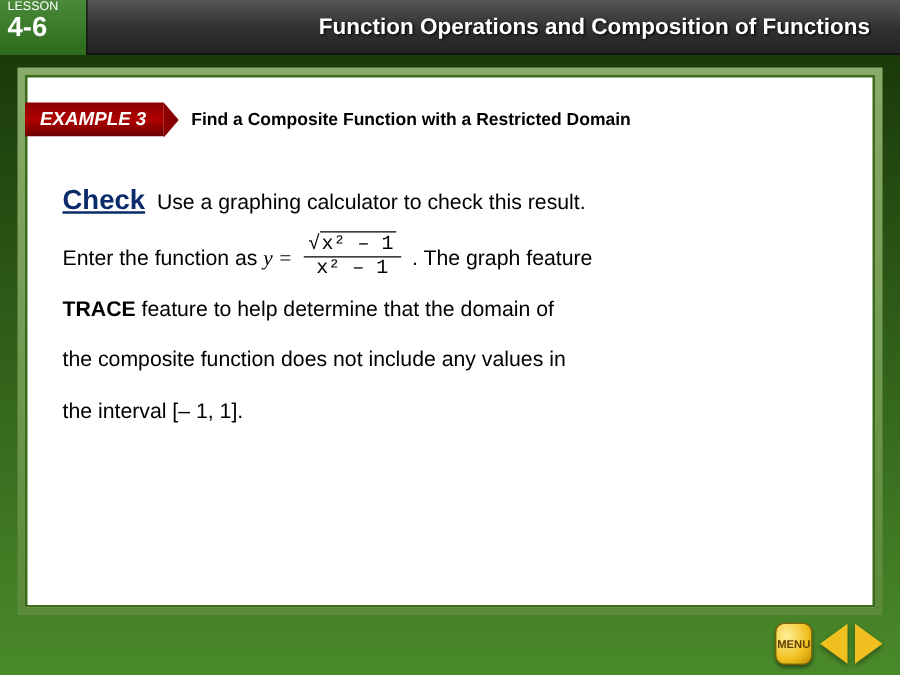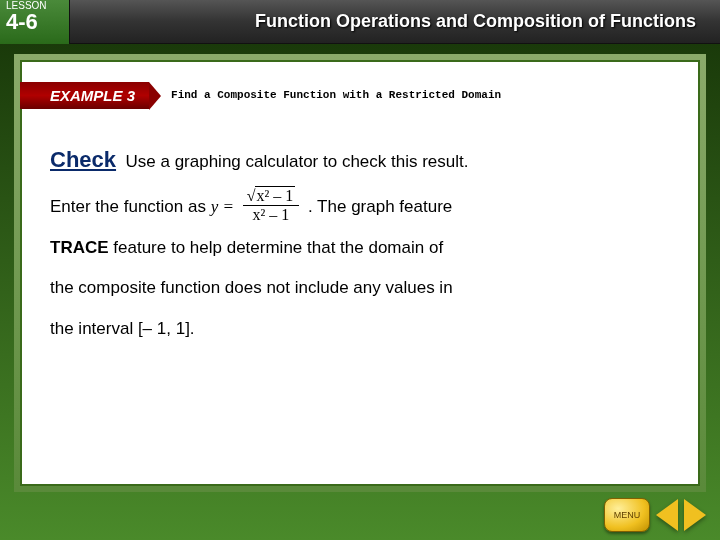--- a/index.html
+++ b/index.html
@@ -59,58 +59,57 @@
   .example-bar {
     position: absolute;
     top: 22px; left: -6px;
     display: flex; align-items: center;
     z-index: 2;
   }
   .example-tab {
     background: linear-gradient(to bottom, #8a0000 0%, #b00000 50%, #6a0000 100%);
     color: #fff; font-weight: bold; font-style: italic;
     font-size: 15px;
-    padding: 5px 14px 5px 36px;
+    padding: 5px 14px 5px 18px;
     border-radius: 2px 0 0 2px;
     position: relative;
   }
   .example-tab::after {
     content: "";
     position: absolute; right: -12px; top: 0;
     width: 0; height: 0;
     border-top: 14px solid transparent;
     border-bottom: 14px solid transparent;
     border-left: 12px solid #8a0000;
   }
   .example-title {
     margin-left: 22px;
     font-weight: bold;
-    font-size: 11px;
+    font-size: 14px;
     max-width: 430px;
     line-height: 1.2;
-    font-family: Liberation Mono, monospace;
   }
   .content {
     position: absolute;
     top: 74px; left: 30px; right: 30px;
     font-size: 17px;
     line-height: 2.4;
     color: #000;
   }
   .check-word {
     font-weight: bold;
     text-decoration: underline;
     color: #0a2a6a;
     font-size: 22px;
   }
   .math-frac {
     display: inline-block;
     vertical-align: middle;
     text-align: center;
-    font-family: Liberation Serif, serif;
+    font-family: Liberation Mono, monospace;
     font-size: 16px;
     line-height: 1.1;
     margin: 0 4px;
     position: relative;
     top: -2px;
   }
   .math-frac .num { border-bottom: 1px solid #000; padding: 0 4px; }
   .math-frac .den { padding: 0 4px; }
   .sqrt { position: relative; display: inline-block; }
   .sqrt::before {
@@ -123,26 +122,26 @@
   }
   .yeq { font-family: "Times New Roman", serif; font-style: italic; font-size: 17px; }
   .italic-var { font-style: italic; font-family: "Times New Roman", serif; }
 
   .footer-nav {
     position: absolute;
     bottom: 8px; right: 14px;
     display: flex; align-items: center; gap: 6px;
   }
   .menu-btn {
-    width: 46px; height: 34px;
+    width: 30px; height: 34px;
     background: radial-gradient(ellipse at 30% 30%, #ffef9a 0%, #f0c020 60%, #c09000 100%);
     border-radius: 8px;
     border: 1px solid #806000;
     display: flex; align-items: center; justify-content: center;
-    font-size: 9px; font-weight: normal; color: #604000;
+    font-size: 9px; font-weight: bold; color: #604000;
     box-shadow: 0 2px 3px rgba(0,0,0,0.4);
   }
   .nav-arrow {
     width: 0; height: 0;
     border-top: 16px solid transparent;
     border-bottom: 16px solid transparent;
     filter: drop-shadow(0 2px 2px rgba(0,0,0,0.4));
   }
   .nav-prev { border-right: 22px solid #f0c020; }
   .nav-next { border-left: 22px solid #f0c020; }

